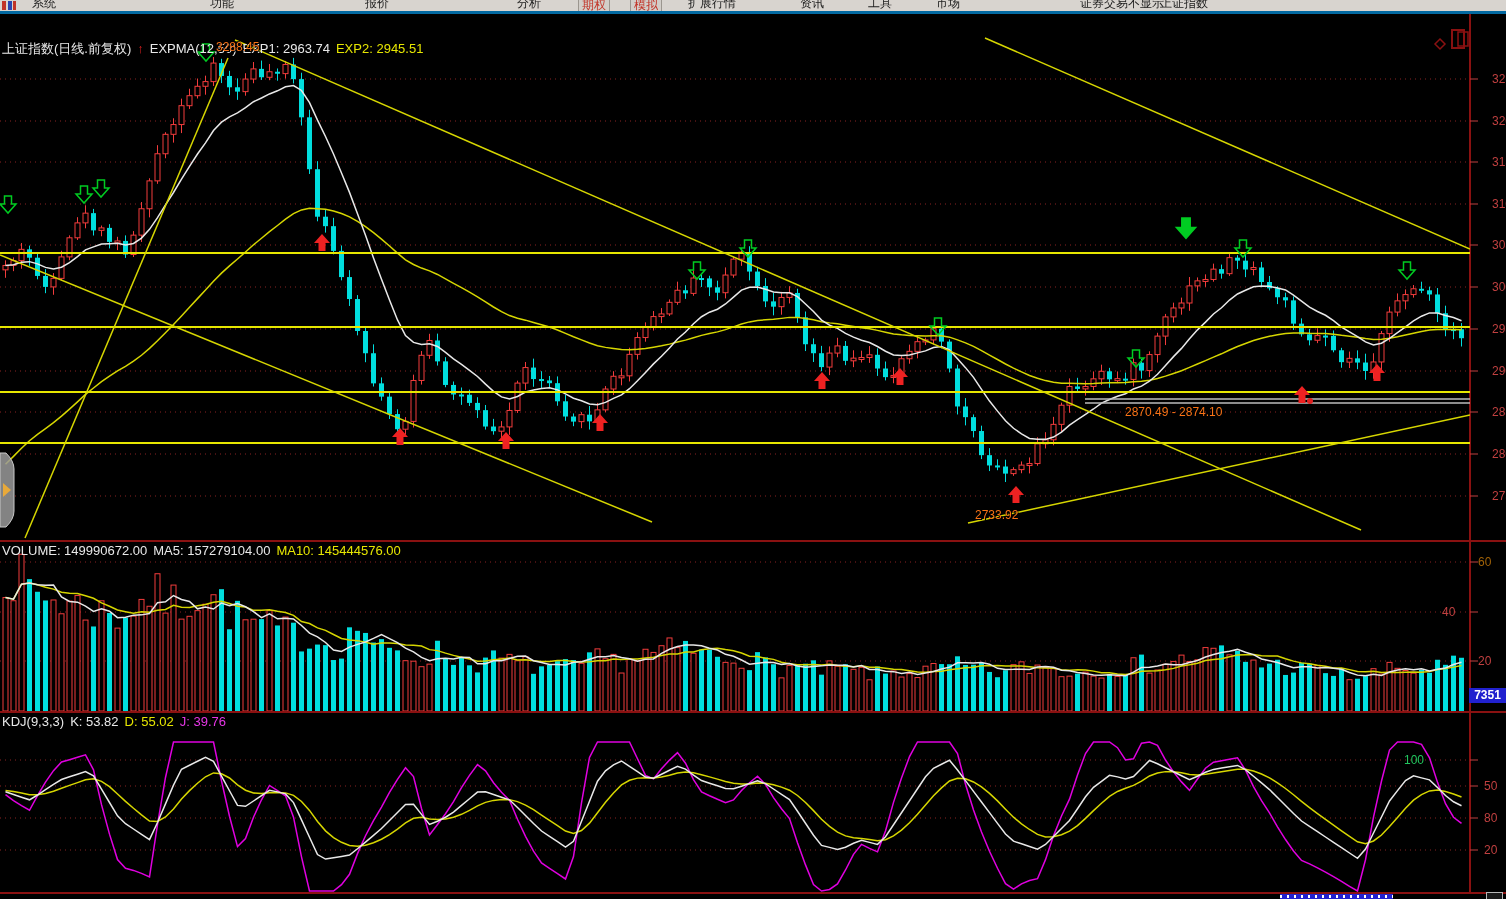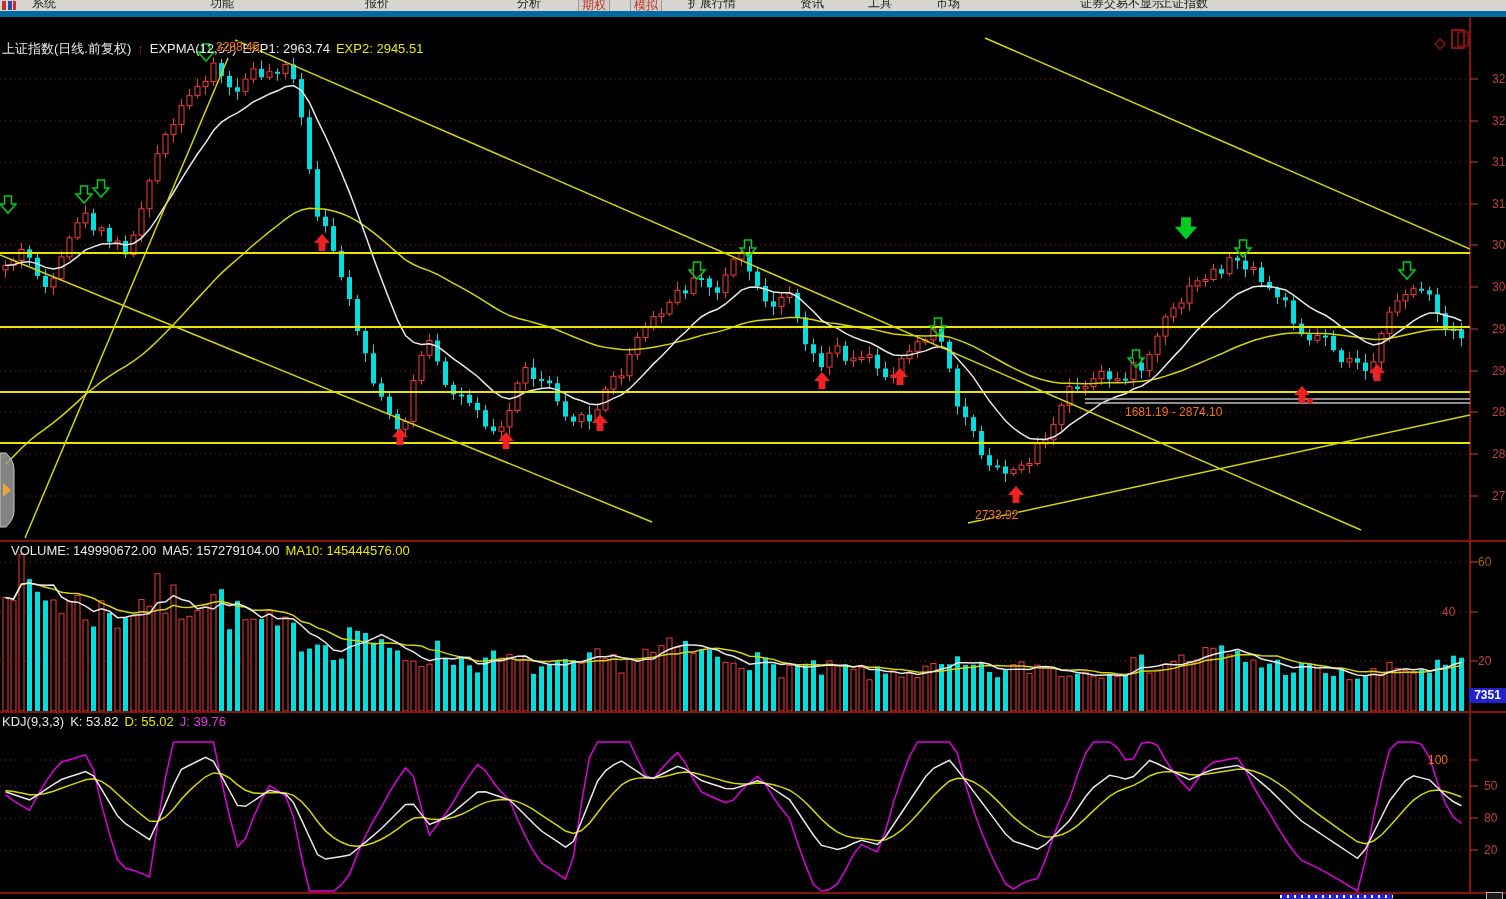--- a/index.html
+++ b/index.html
@@ -1,19 +1,19 @@
 <!DOCTYPE html>
 <html><head>
 <meta charset="utf-8">
 <style>
   html,body{margin:0;padding:0;background:#000;}
   #app{position:relative;width:1506px;height:899px;overflow:hidden;background:#000;
        font-family:"Liberation Sans","DejaVu Sans",sans-serif;}
   .menubar{position:absolute;left:0;top:0;width:1506px;height:11px;background:#d8d4cf;
-           border-bottom:6px solid #0369a1;overflow:hidden;z-index:30;}
+           border-bottom:3px solid #0369a1;overflow:hidden;z-index:30;}
   .menu-item{position:absolute;top:-5px;font-size:12px;color:#1c1c1c;white-space:nowrap;}
   .menu-item.red{color:#c23327;}
   .menu-item.boxed{border:1px solid #9b968f;background:#d2cec9;padding:0 3px;top:-4px;}
   .app-icon{position:absolute;left:2px;top:1px;width:14px;height:9px;
             background:linear-gradient(90deg,#c23327 0 4px,#d8d4cf 4px 6px,#2a46b0 6px 10px,#d8d4cf 10px 11px,#c23327 11px 14px);}
   .title-row{position:absolute;font-size:13px;white-space:nowrap;z-index:20;}
   .title-row span{margin-right:6px;}
   .t-white{color:#e8e8e8;margin-top:12px;} .t-yellow{color:#e6e600;} .t-magenta{color:#e636e6;} .t-red{color:#e02020;font-weight:bold;}
   .price-label{position:absolute;color:#f97316;font-size:12px;white-space:nowrap;z-index:21;
                text-shadow:1px 1px 0 #000,-1px -1px 0 #000;}
@@ -723,21 +723,21 @@
         <polygon points="1440,39 1445,44 1440,49 1435,44" fill="none" stroke="#8a1111" stroke-width="1.5"></polygon>
         <rect x="1452" y="30" width="12" height="18" fill="none" stroke="#8a1111" stroke-width="2"></rect>
         <rect x="1458" y="32" width="10" height="14" fill="none" stroke="#8a1111" stroke-width="1.5"></rect>
       </g>
     </svg>
 
   <div class="title-row" style="left:2px;top:40px;">
     <span class="t-white">上证指数(日线.前复权)</span><span class="t-red">↑</span><span class="t-white">EXPMA(12,50)</span><span class="t-white">EXP1: 2963.74</span><span class="t-yellow">EXP2: 2945.51</span>
   </div>
 
-  <div class="title-row" style="left:11px;top:543px;text-align:center;">
+  <div class="title-row" style="left:2px;top:543px;text-align:center;">
     <span class="t-white">VOLUME: 149990672.00</span><span class="t-white">MA5: 157279104.00</span><span class="t-yellow">MA10: 145444576.00</span>
   </div>
 
   <div class="title-row" style="left:2px;top:714px;">
     <span class="t-white">KDJ(9,3,3)</span><span class="t-white">K: 53.82</span><span class="t-yellow">D: 55.02</span><span class="t-magenta">J: 39.76</span>
   </div>
 
   <div class="hl-box">7351</div>
   <div class="vol-unit">X1万</div>
   <div class="date-box">
@@ -752,20 +752,20 @@
     <div class="axis-label" style="left: 1492px; top: 238px; color: rgb(192, 64, 64);">3050</div>
     <div class="axis-label" style="left: 1492px; top: 280px; color: rgb(192, 64, 64);">3000</div>
     <div class="axis-label" style="left: 1492px; top: 322px; color: rgb(192, 64, 64);">2950</div>
     <div class="axis-label" style="left: 1492px; top: 364px; color: rgb(192, 64, 64);">2900</div>
     <div class="axis-label" style="left: 1492px; top: 405px; color: rgb(192, 64, 64);">2850</div>
     <div class="axis-label" style="left: 1492px; top: 447px; color: rgb(192, 64, 64);">2800</div>
     <div class="axis-label" style="left: 1492px; top: 489px; color: rgb(192, 64, 64);">2750</div>
     <div class="axis-label" style="left: 1478px; top: 555px; color: #a16207;">60</div>
     <div class="axis-label" style="left: 1442px; top: 605px; color: rgb(192, 64, 64);">40</div>
     <div class="axis-label" style="left: 1478px; top: 654px; color: rgb(192, 64, 64);">20</div>
-    <div class="axis-label" style="left: 1404px; top: 753px; color: #f97316; margin-left: 24px;">100</div>
+    <div class="axis-label" style="left: 1404px; top: 753px; color: #22c55e;">100</div>
     <div class="axis-label" style="left: 1484px; top: 779px; color: rgb(192, 64, 64);">50</div>
     <div class="axis-label" style="left: 1484px; top: 811px; color: rgb(192, 64, 64);">80</div>
     <div class="axis-label" style="left: 1484px; top: 843px; color: rgb(192, 64, 64);">20</div>
     <div class="price-label" style="left: 216px; top: 40px;">3288.45</div>
-    <div class="price-label" style="left: 1125px; top: 405px;">1681.19 - 2874.10</div>
+    <div class="price-label" style="left: 1125px; top: 405px;">2870.49 - 2874.10</div>
     <div class="price-label" style="left: 975px; top: 508px;">2733.92</div>
   </div>
 
 </body></html>

